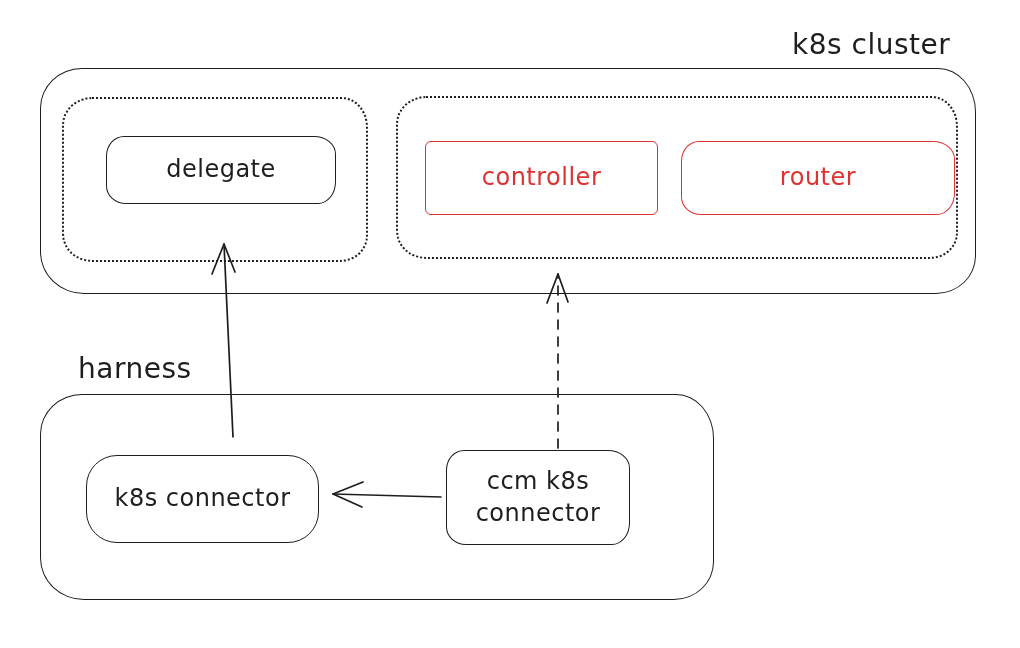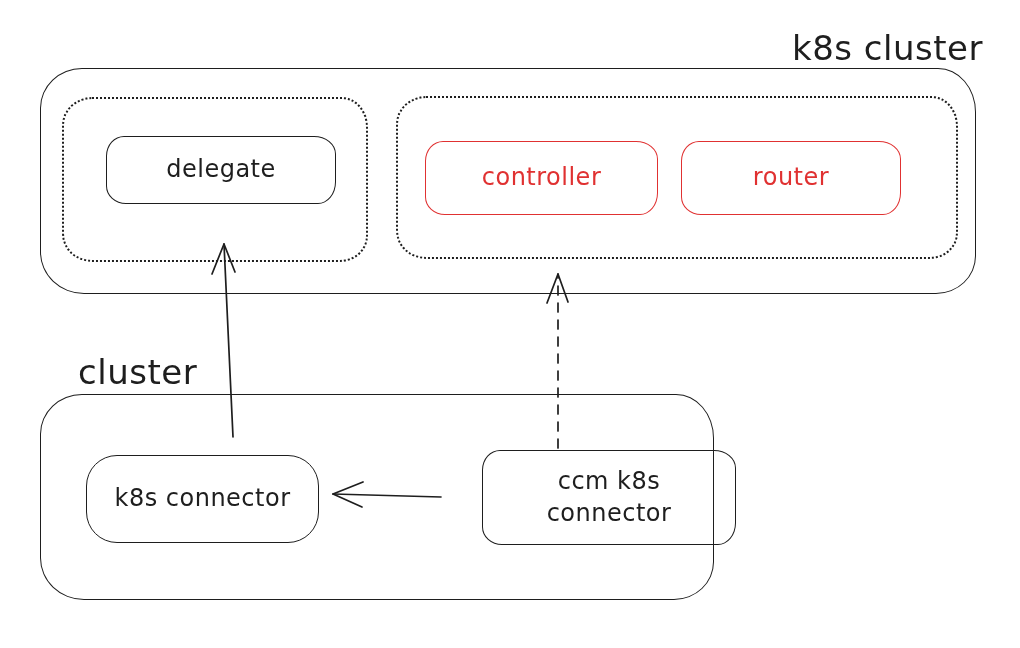--- a/index.html
+++ b/index.html
@@ -36,21 +36,21 @@
     font-size: 24px;
     letter-spacing: 0.5px;
     line-height: 1.3;
     border-radius: 18px 22px 18px 20px / 20px 18px 22px 18px;
   }
   .node-red {
     border-color: #e03131;
     color: #e03131;
   }
   .group-label {
-    font-size: 34px;
+    font-size: 28px;
     letter-spacing: 0.5px;
     white-space: nowrap;
   }
   svg.edges {
     position: absolute;
     left: 0; top: 0;
     pointer-events: none;
   }
 </style>
 </head>
@@ -61,37 +61,37 @@
 <div class="box group-box" style="left: 40px; top: 68px; width: 936px; height: 226px;"></div>
 
 <div class="box dotted-box" style="left: 62px; top: 97px; width: 306px; height: 165px;"></div>
 
 <div class="box node" style="left: 106px; top: 136px; width: 230px; height: 68px;">
   <span>delegate</span>
 </div>
 
 <div class="box dotted-box" style="left: 396px; top: 96px; width: 562px; height: 163px;"></div>
 
-<div class="box node node-red" style="left: 425px; top: 141px; width: 233px; height: 74px;">
+<div class="box node node-red" style="left: 425px; top: 141px; width: 233px; height: 74px; border-radius: 6px;">
   <span>controller</span>
 </div>
 
-<div class="box node node-red" style="left: 681px; top: 141px; width: 220px; height: 74px;">
+<div class="box node node-red" style="left: 681px; top: 141px; width: 274px; height: 74px;">
   <span>router</span>
 </div>
 
-<div class="abs group-label" style="left: 78px; top: 352px;">cluster</div>
+<div class="abs group-label" style="left: 78px; top: 352px;">harness</div>
 
 <div class="box group-box" style="left: 40px; top: 394px; width: 674px; height: 206px;"></div>
 
 <div class="box node" style="left: 86px; top: 455px; width: 233px; height: 88px; border-radius: 31px;">
   <span>k8s connector</span>
 </div>
 
-<div class="box node" style="left: 446px; top: 450px; width: 254px; height: 95px; padding: 16px 40px; margin-left: 36px;">
+<div class="box node" style="left: 446px; top: 450px; width: 184px; height: 95px; padding: 16px 40px;">
   <span>ccm k8s connector</span>
 </div>
 
 <svg class="edges" width="1020" height="648" viewBox="0 0 1020 648">
   <g stroke="#1e1e1e" stroke-width="1.7" fill="none" stroke-linecap="round">
 
     <path d="M233,437 L224,244"></path>
     <path d="M224,244 L212,274 M224,244 L235,272"></path>
 
     <path d="M558,448 L558,274" stroke-dasharray="9,8"></path>

